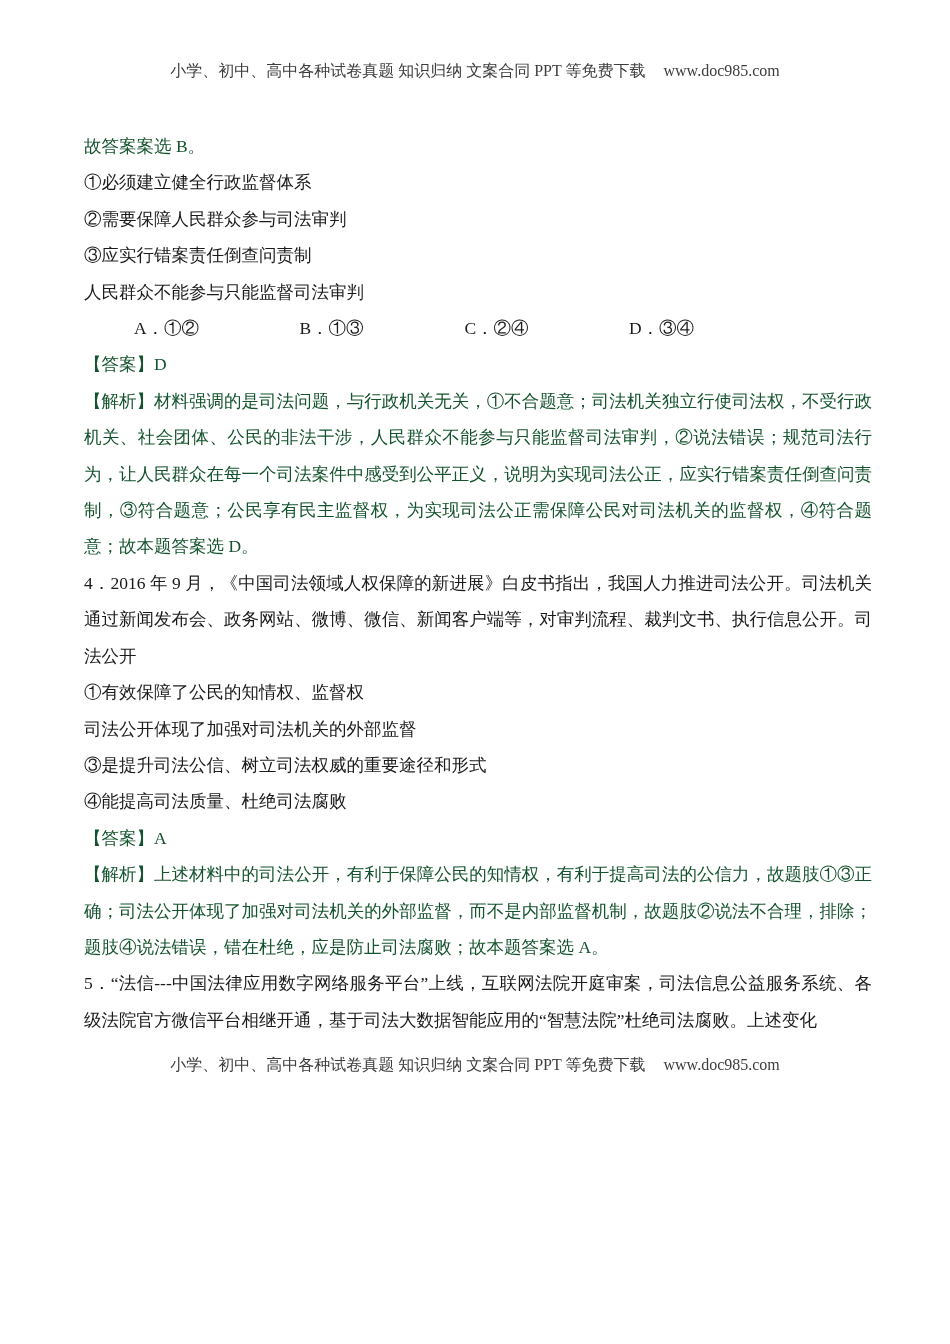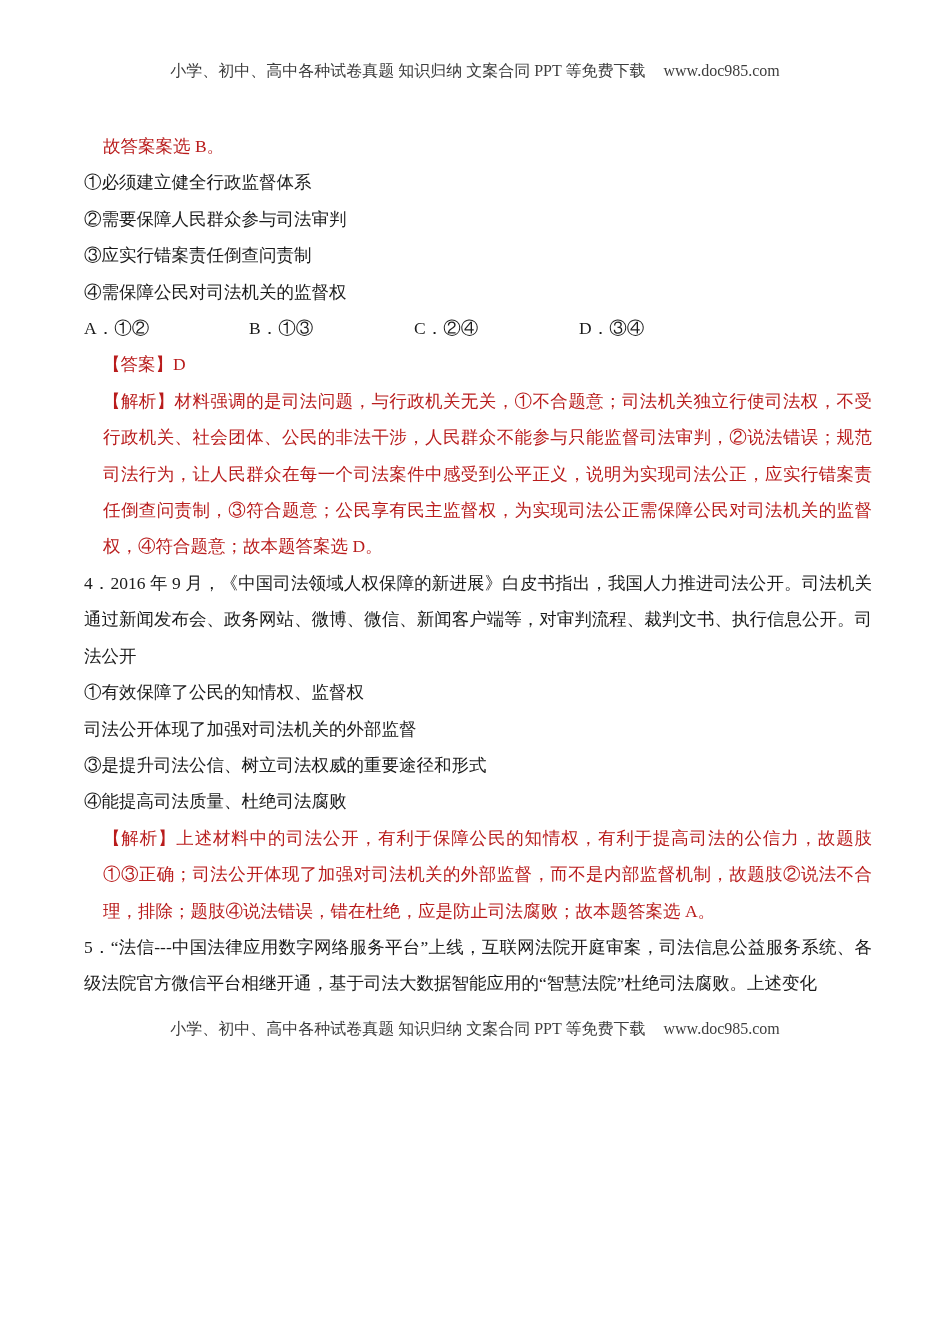--- a/index.html
+++ b/index.html
@@ -31,57 +31,58 @@
     line-height: 36.4px;
   }
   .para, .line {
     margin: 0;
     padding: 0;
   }
   .para {
     text-align: justify;
     text-justify: inter-ideograph;
   }
-  .red { color: #b91c1c; margin-left: 19px; }
-  .choices { display: flex; }
+  .red { color: #14532d; }
+  .choices { display: flex; text-align: center; }
   .choices.wide .choice { width: 165px; }
   .choices.compact .choice { width: 96px; }
   .choice:last-child { width: auto; }
 </style>
 </head>
 <body>
 
 <div class="page">
 
   <div class="page-header">
     <span>小学、初中、高中各种试卷真题 知识归纳 文案合同 PPT 等免费下载</span><span class="site-url">www.doc985.com</span>
   </div>
 
   <div class="content">
 
     <p class="line red">故答案案选 B。</p>
 
     <p class="line">①必须建立健全行政监督体系</p>
     <p class="line">②需要保障人民群众参与司法审判</p>
     <p class="line">③应实行错案责任倒查问责制</p>
-    <p class="line">④需保障公民对司法机关的监督权</p>
+    <p class="line">人民群众不能参与只能监督司法审判</p>
     <div class="choices wide">
       <span class="choice">A．①②</span>
       <span class="choice">B．①③</span>
       <span class="choice">C．②④</span>
       <span class="choice">D．③④</span>
     </div>
     <p class="line red"><span>【答案】</span><span>D</span></p>
     <p class="para red"><span>【解析】</span><span>材料强调的是司法问题，与行政机关无关，①不合题意；司法机关独立行使司法权，不受行政机关、社会团体、公民的非法干涉，人民群众不能参与只能监督司法审判，②说法错误；规范司法行为，让人民群众在每一个司法案件中感受到公平正义，说明为实现司法公正，应实行错案责任倒查问责制，③符合题意；公民享有民主监督权，为实现司法公正需保障公民对司法机关的监督权，④符合题意；故本题答案选 D。</span></p>
 
     <p class="para"><span>4．</span><span>2016 年 9 月，《中国司法领域人权保障的新进展》白皮书指出，我国人力推进司法公开。司法机关通过新闻发布会、政务网站、微博、微信、新闻客户端等，对审判流程、裁判文书、执行信息公开。司法公开</span></p>
     <p class="line">①有效保障了公民的知情权、监督权</p>
     <p class="line">司法公开体现了加强对司法机关的外部监督</p>
     <p class="line">③是提升司法公信、树立司法权威的重要途径和形式</p>
     <p class="line">④能提高司法质量、杜绝司法腐败</p>
+    <p class="line red"><span>【答案】</span><span>A</span></p>
     <p class="para red"><span>【解析】</span><span>上述材料中的司法公开，有利于保障公民的知情权，有利于提高司法的公信力，故题肢①③正确；司法公开体现了加强对司法机关的外部监督，而不是内部监督机制，故题肢②说法不合理，排除；题肢④说法错误，错在杜绝，应是防止司法腐败；故本题答案选 A。</span></p>
 
     <p class="para"><span>5．</span><span>“法信---中国法律应用数字网络服务平台”上线，互联网法院开庭审案，司法信息公益服务系统、各级法院官方微信平台相继开通，基于司法大数据智能应用的“智慧法院”杜绝司法腐败。上述变化</span></p>
 
   </div>
 
   <div class="page-footer">
     <span>小学、初中、高中各种试卷真题 知识归纳 文案合同 PPT 等免费下载</span><span class="site-url">www.doc985.com</span>
   </div>
 

